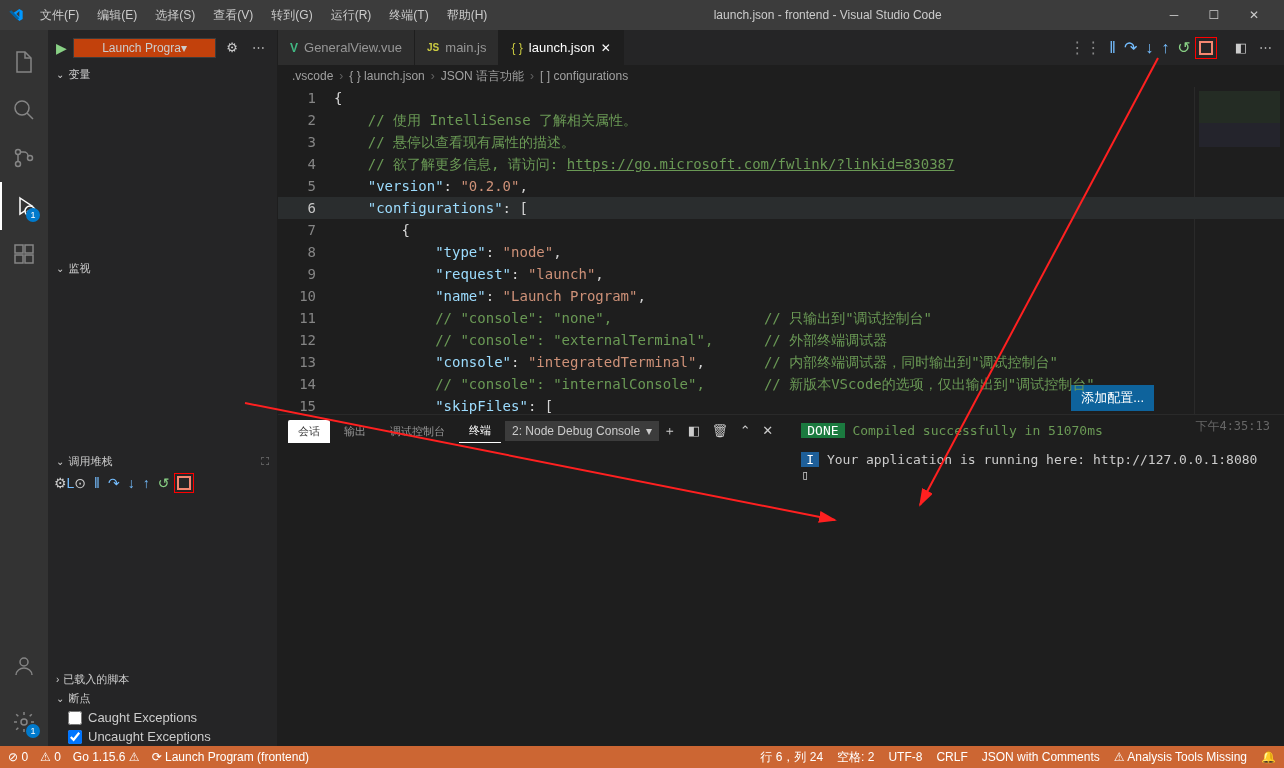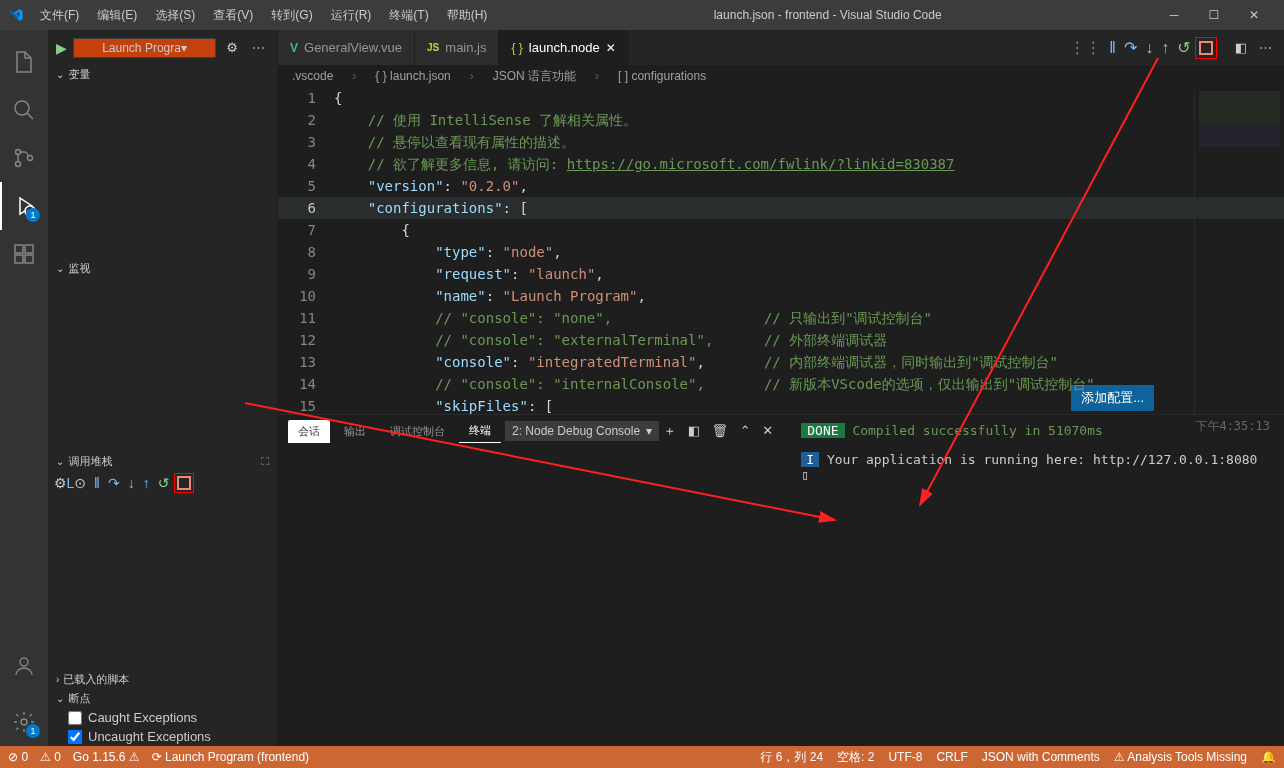--- a/index.html
+++ b/index.html
@@ -36,21 +36,21 @@
 .tabs-row { height: 35px; background: #252526; display: flex; align-items: stretch; }
 .tab { display: flex; align-items: center; padding: 0 12px; gap: 6px; background: #2d2d2d; color: #969696; cursor: pointer; font-size: 13px; border-right: 1px solid #1e1e1e; }
 .tab.active { background: #1e1e1e; color: #fff; }
 .tab .ficon { font-size: 12px; }
 .tab .close { font-size: 12px; }
 .tabs-row .spacer { flex: 1; }
 .debug-floating { display: flex; align-items: center; gap: 8px; padding: 0 10px; }
 .debug-floating span { cursor: pointer; color: #75beff; font-size: 16px; }
 .debug-floating .stop-sq2 { width: 14px; height: 14px; border: 2px solid #f48771; display: inline-block; outline: 1px solid red; outline-offset: 3px; }
 .ed-actions { display: flex; align-items: center; gap: 12px; padding: 0 12px; color: #ccc; }
-.breadcrumb { height: 22px; display: flex; align-items: center; padding: 0 14px; gap: 19px; font-size: 12px; color: #a0a0a0; background: #1e1e1e; }
+.breadcrumb { height: 22px; display: flex; align-items: center; padding: 0 14px; gap: 6px; font-size: 12px; color: #a0a0a0; background: #1e1e1e; }
 .breadcrumb .sep { opacity: 0.5; }
 .code-area { flex: 1; display: flex; background: #1e1e1e; font-family: Consolas, monospace; font-size: 14px; line-height: 22px; position: relative; overflow: hidden; }
 .gutter { width: 56px; text-align: right; padding-right: 18px; color: #858585; user-select: none; }
 .gutter .ln.cur { color: #c6c6c6; }
 .code { flex: 1; white-space: pre; position: relative; }
 .minimap { width: 90px; background: #1e1e1e; border-left: 1px solid #2a2a2a; }
 .minimap .mm { margin: 4px; height: 80px; background: linear-gradient(#2a3a2a 0 40%, #2a2a3a 40% 70%, transparent 70%); opacity: 0.5; }
 .code-area .highlight-line { position: absolute; left: 0; right: 0; height: 22px; background: #2a2d2e; top: 110px; z-index: 0; }
 .code-area .code > div, .gutter > div { position: relative; z-index: 1; }
 .t-punc { color: #d4d4d4; }
@@ -216,21 +216,21 @@
       <div class="tab">
           <span class="ficon" style="color:#42b883;font-weight:bold">V</span>
           <span>GeneralView.vue</span>
         </div>
       <div class="tab">
           <span class="ficon" style="color:#cbcb41;font-weight:bold;font-size:10px">JS</span>
           <span>main.js</span>
         </div>
       <div class="tab active">
           <span class="ficon" style="color:#cbcb41">{ }</span>
-          <span>launch.node</span>
+          <span>launch.json</span>
           <span class="close">✕</span>
         </div>
       <div class="spacer"></div>
       <div class="debug-floating">
         <span style="color:#888">⋮⋮</span>
         <span>‖</span>
         <span>↷</span>
         <span>↓</span>
         <span>↑</span>
         <span style="color:#89d185">↺</span>

